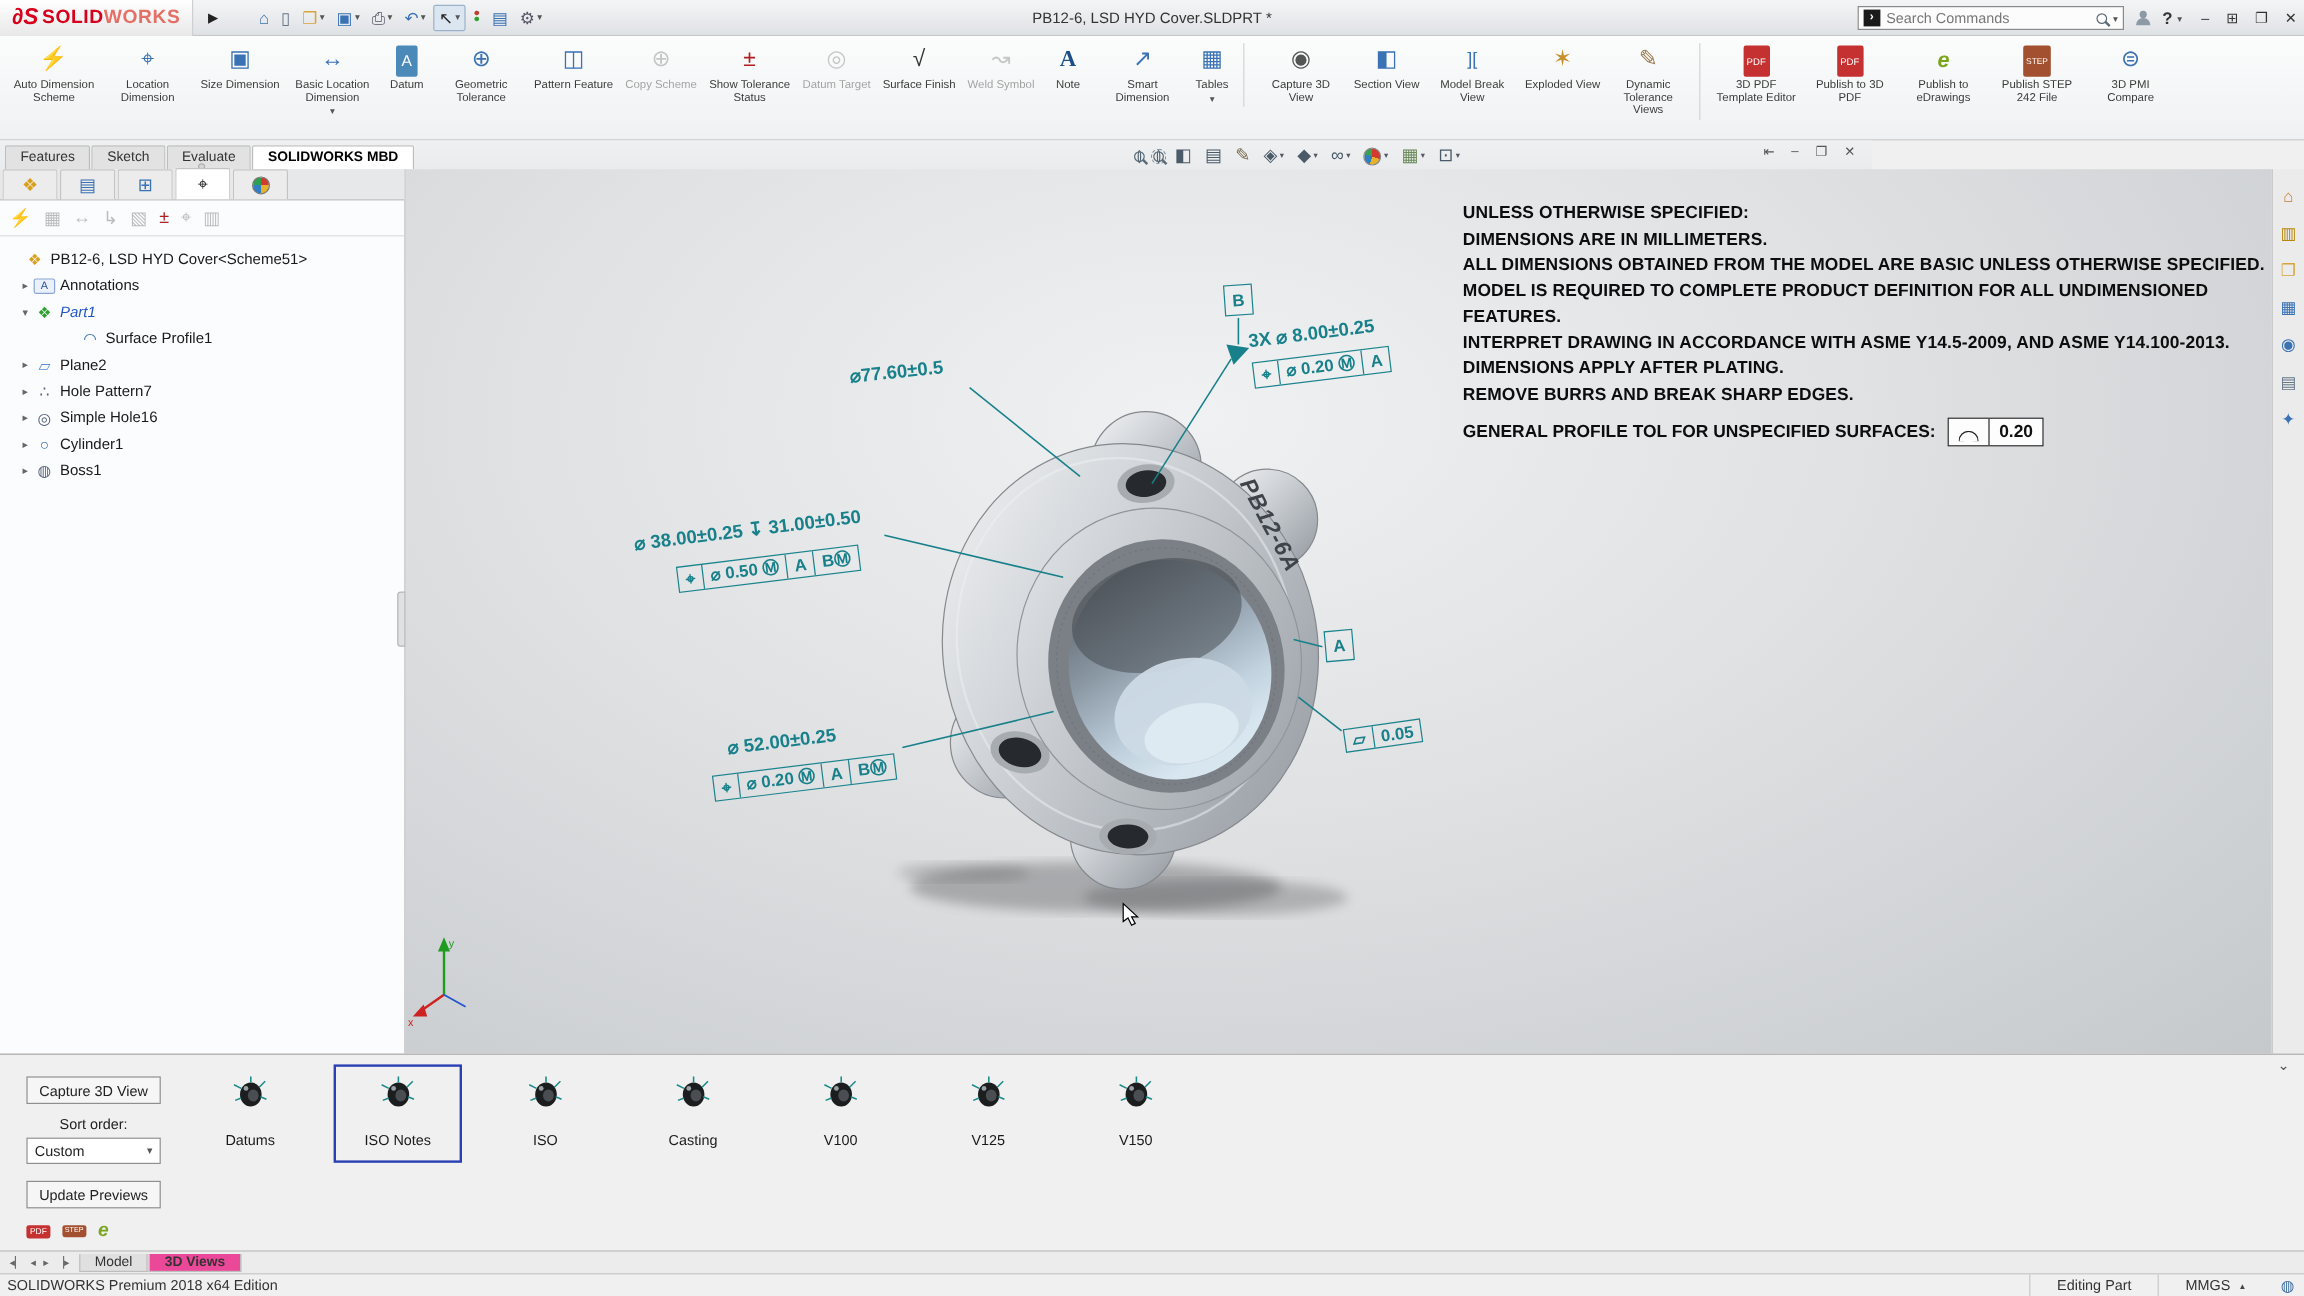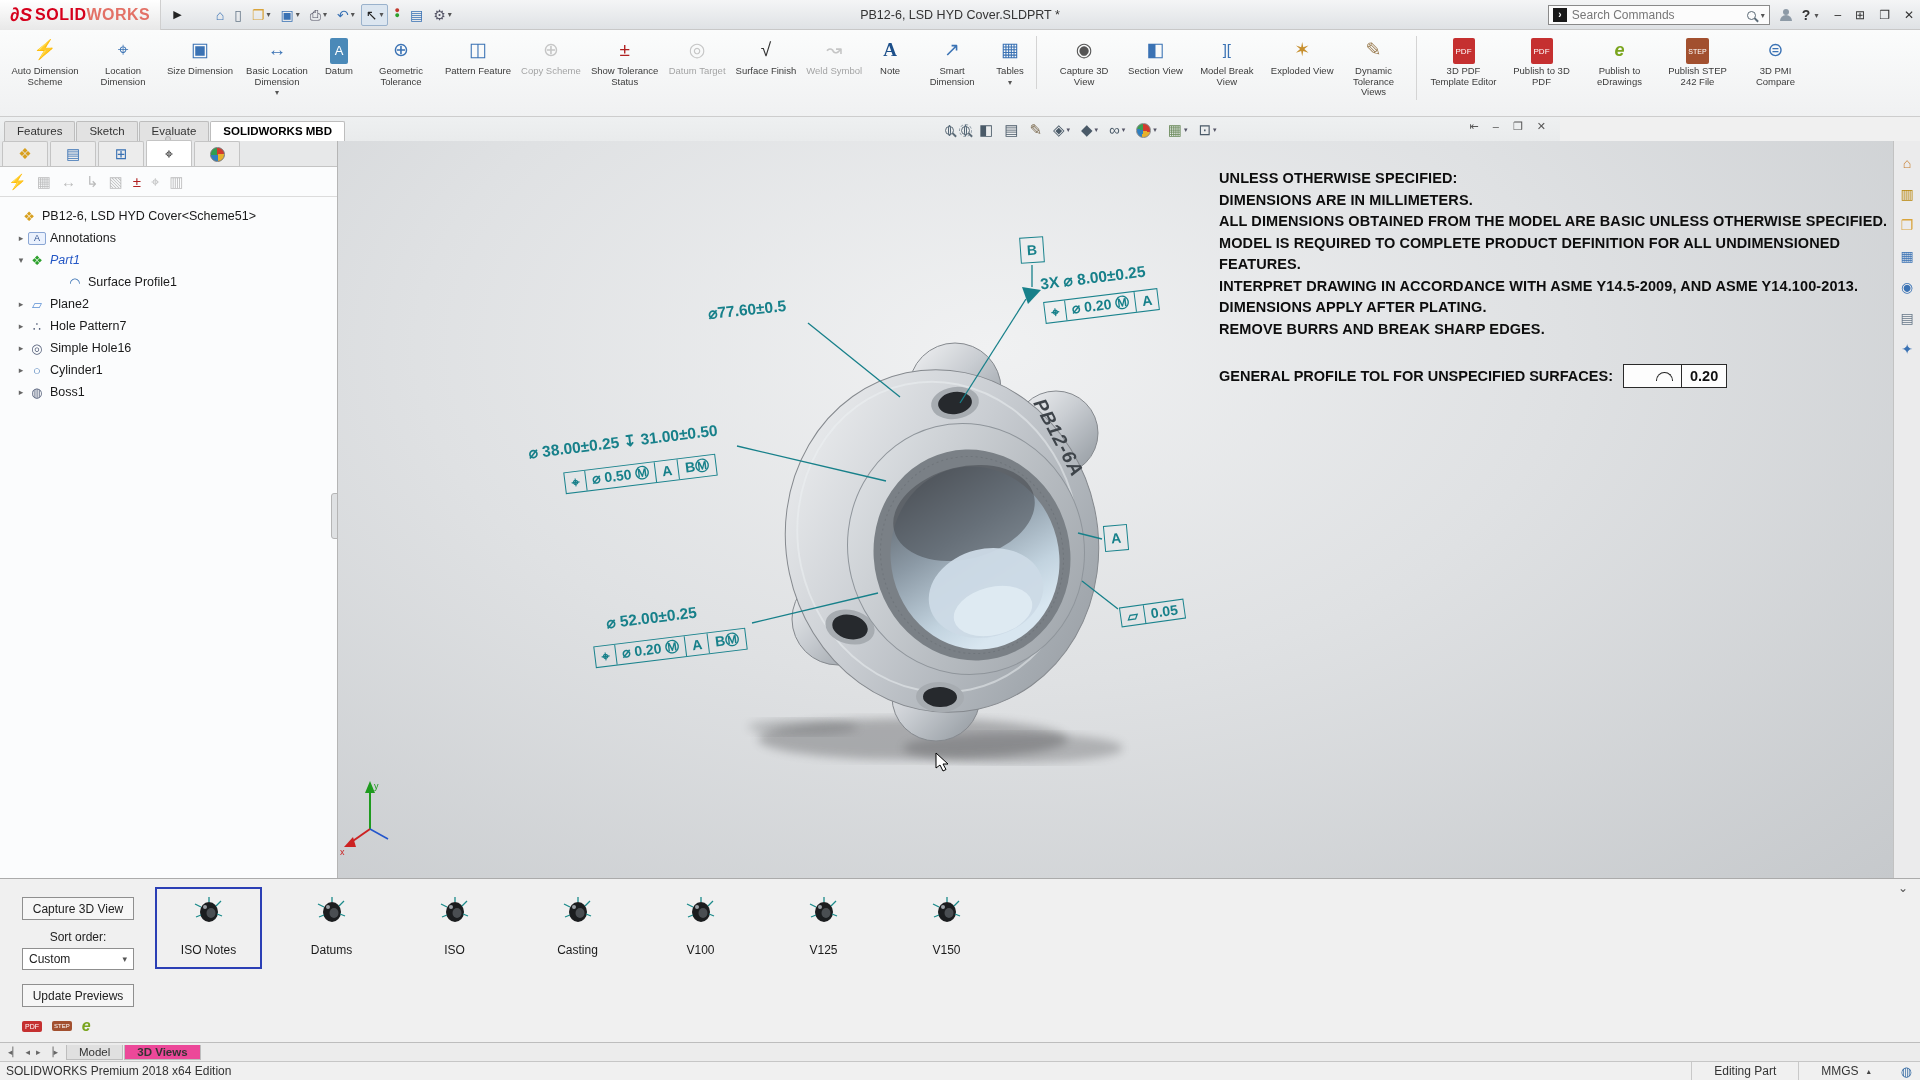--- a/index.html
+++ b/index.html
@@ -101,23 +101,23 @@
   .splitgrip{position:absolute;right:-1px;top:352px;width:7px;height:46px;background:#dfe1e3;
     border:1px solid #b5b5b5;border-radius:3px 0 0 3px;}
 
   
   .viewport{position:absolute;left:338px;top:141px;width:1555px;height:737px;
     background:radial-gradient(ellipse at 42% 28%, #f0f1f2 0%, #dfe1e3 45%, #c6c9cc 100%);
     overflow:hidden;}
   .modelsvg{position:absolute;left:0;top:0;}
   .notes{position:absolute;left:881px;top:27px;width:690px;color:#0d0d0d;}
   .noteline{font-size:14.5px;font-weight:bold;line-height:21.5px;letter-spacing:.1px;}
-  .genprofile{display:flex;align-items:center;margin-top:24px;gap:10px;}
+  .genprofile{display:flex;align-items:center;margin-top:8px;gap:10px;}
   .gp-label{font-size:14.5px;font-weight:bold;}
-  .gp-fcf{display:inline-flex;border:1.6px solid #2a2a2a;background:#fdfdfd;align-items:center;padding-left:24px;}
+  .gp-fcf{display:inline-flex;border:1.6px solid #2a2a2a;background:#fdfdfd;align-items:flex-end;}
   .gp-cell{padding:3px 8px;display:flex;align-items:center;justify-content:center;}
   .gp-cell + .gp-cell{border-left:1.6px solid #2a2a2a;}
   .gp-sym{width:17px;height:9px;border:1.7px solid #222;border-bottom:none;border-radius:17px 17px 0 0;}
   .gp-val{font-size:14.5px;font-weight:bold;color:#111;}
 
   .ann{position:absolute;color:#17808a;font-weight:bold;white-space:nowrap;}
   .ann-dim{font-size:15.5px;}
   .fcf{display:inline-flex;border:1.3px solid #1a838d;align-items:stretch;background:rgba(250,252,252,.06);}
   .fcf-cell{padding:1px 6px;font-size:14px;font-weight:bold;color:#17808a;display:flex;align-items:center;}
   .fcf-cell + .fcf-cell{border-left:1.3px solid #1a838d;}
@@ -690,49 +690,49 @@
       <div class="bp-btn">Update Previews</div>
       <div class="bp-icons">
 
       <span class="bp-ico" style="background:#c53030;color:#fff;font-size:7px;padding:2px 3px;border-radius:2px">PDF</span>
           <span class="bp-ico" style="background:#a2502f;color:#fff;font-size:6px;padding:2px 2px;border-radius:2px">STEP</span>
           <span class="bp-ico" style="color:#7aa51e;font-weight:bold;font-style:italic;font-size:16px">e</span>
         </div>
     </div>
     <div class="views">
 
-    <div class="vcell selected">
+    <div class="vcell">
+          <svg width="34" height="34" viewBox="0 0 34 34">
+            <ellipse cx="17" cy="17" rx="9" ry="10" fill="#1b1d1f"></ellipse>
+            <ellipse cx="19" cy="18" rx="4.5" ry="5" fill="#4a4e52"></ellipse>
+            <circle cx="13" cy="12" r="2" fill="#9aa0a6"></circle>
+            <g stroke="#1b8a8a" stroke-width="1.3">
+              <line x1="3" y1="9" x2="9" y2="12"></line>
+              <line x1="29" y1="6" x2="24" y2="11"></line>
+              <line x1="4" y1="22" x2="9" y2="20"></line>
+              <line x1="30" y1="21" x2="25" y2="19"></line>
+              <line x1="17" y1="2" x2="17" y2="7"></line>
+            </g>
+          </svg>
+          <span class="vlabel">Datums</span>
+        </div>
+        <div class="vcell selected">
           <svg width="34" height="34" viewBox="0 0 34 34">
             <ellipse cx="17" cy="17" rx="9" ry="10" fill="#1b1d1f"></ellipse>
             <ellipse cx="19" cy="18" rx="4.5" ry="5" fill="#4a4e52"></ellipse>
             <circle cx="13" cy="12" r="2" fill="#9aa0a6"></circle>
             <g stroke="#1b8a8a" stroke-width="1.3">
               <line x1="3" y1="9" x2="9" y2="12"></line>
               <line x1="29" y1="6" x2="24" y2="11"></line>
               <line x1="4" y1="22" x2="9" y2="20"></line>
               <line x1="30" y1="21" x2="25" y2="19"></line>
               <line x1="17" y1="2" x2="17" y2="7"></line>
             </g>
           </svg>
           <span class="vlabel">ISO Notes</span>
-        </div>
-        <div class="vcell">
-          <svg width="34" height="34" viewBox="0 0 34 34">
-            <ellipse cx="17" cy="17" rx="9" ry="10" fill="#1b1d1f"></ellipse>
-            <ellipse cx="19" cy="18" rx="4.5" ry="5" fill="#4a4e52"></ellipse>
-            <circle cx="13" cy="12" r="2" fill="#9aa0a6"></circle>
-            <g stroke="#1b8a8a" stroke-width="1.3">
-              <line x1="3" y1="9" x2="9" y2="12"></line>
-              <line x1="29" y1="6" x2="24" y2="11"></line>
-              <line x1="4" y1="22" x2="9" y2="20"></line>
-              <line x1="30" y1="21" x2="25" y2="19"></line>
-              <line x1="17" y1="2" x2="17" y2="7"></line>
-            </g>
-          </svg>
-          <span class="vlabel">Datums</span>
         </div>
         <div class="vcell">
           <svg width="34" height="34" viewBox="0 0 34 34">
             <ellipse cx="17" cy="17" rx="9" ry="10" fill="#1b1d1f"></ellipse>
             <ellipse cx="19" cy="18" rx="4.5" ry="5" fill="#4a4e52"></ellipse>
             <circle cx="13" cy="12" r="2" fill="#9aa0a6"></circle>
             <g stroke="#1b8a8a" stroke-width="1.3">
               <line x1="3" y1="9" x2="9" y2="12"></line>
               <line x1="29" y1="6" x2="24" y2="11"></line>
               <line x1="4" y1="22" x2="9" y2="20"></line>

